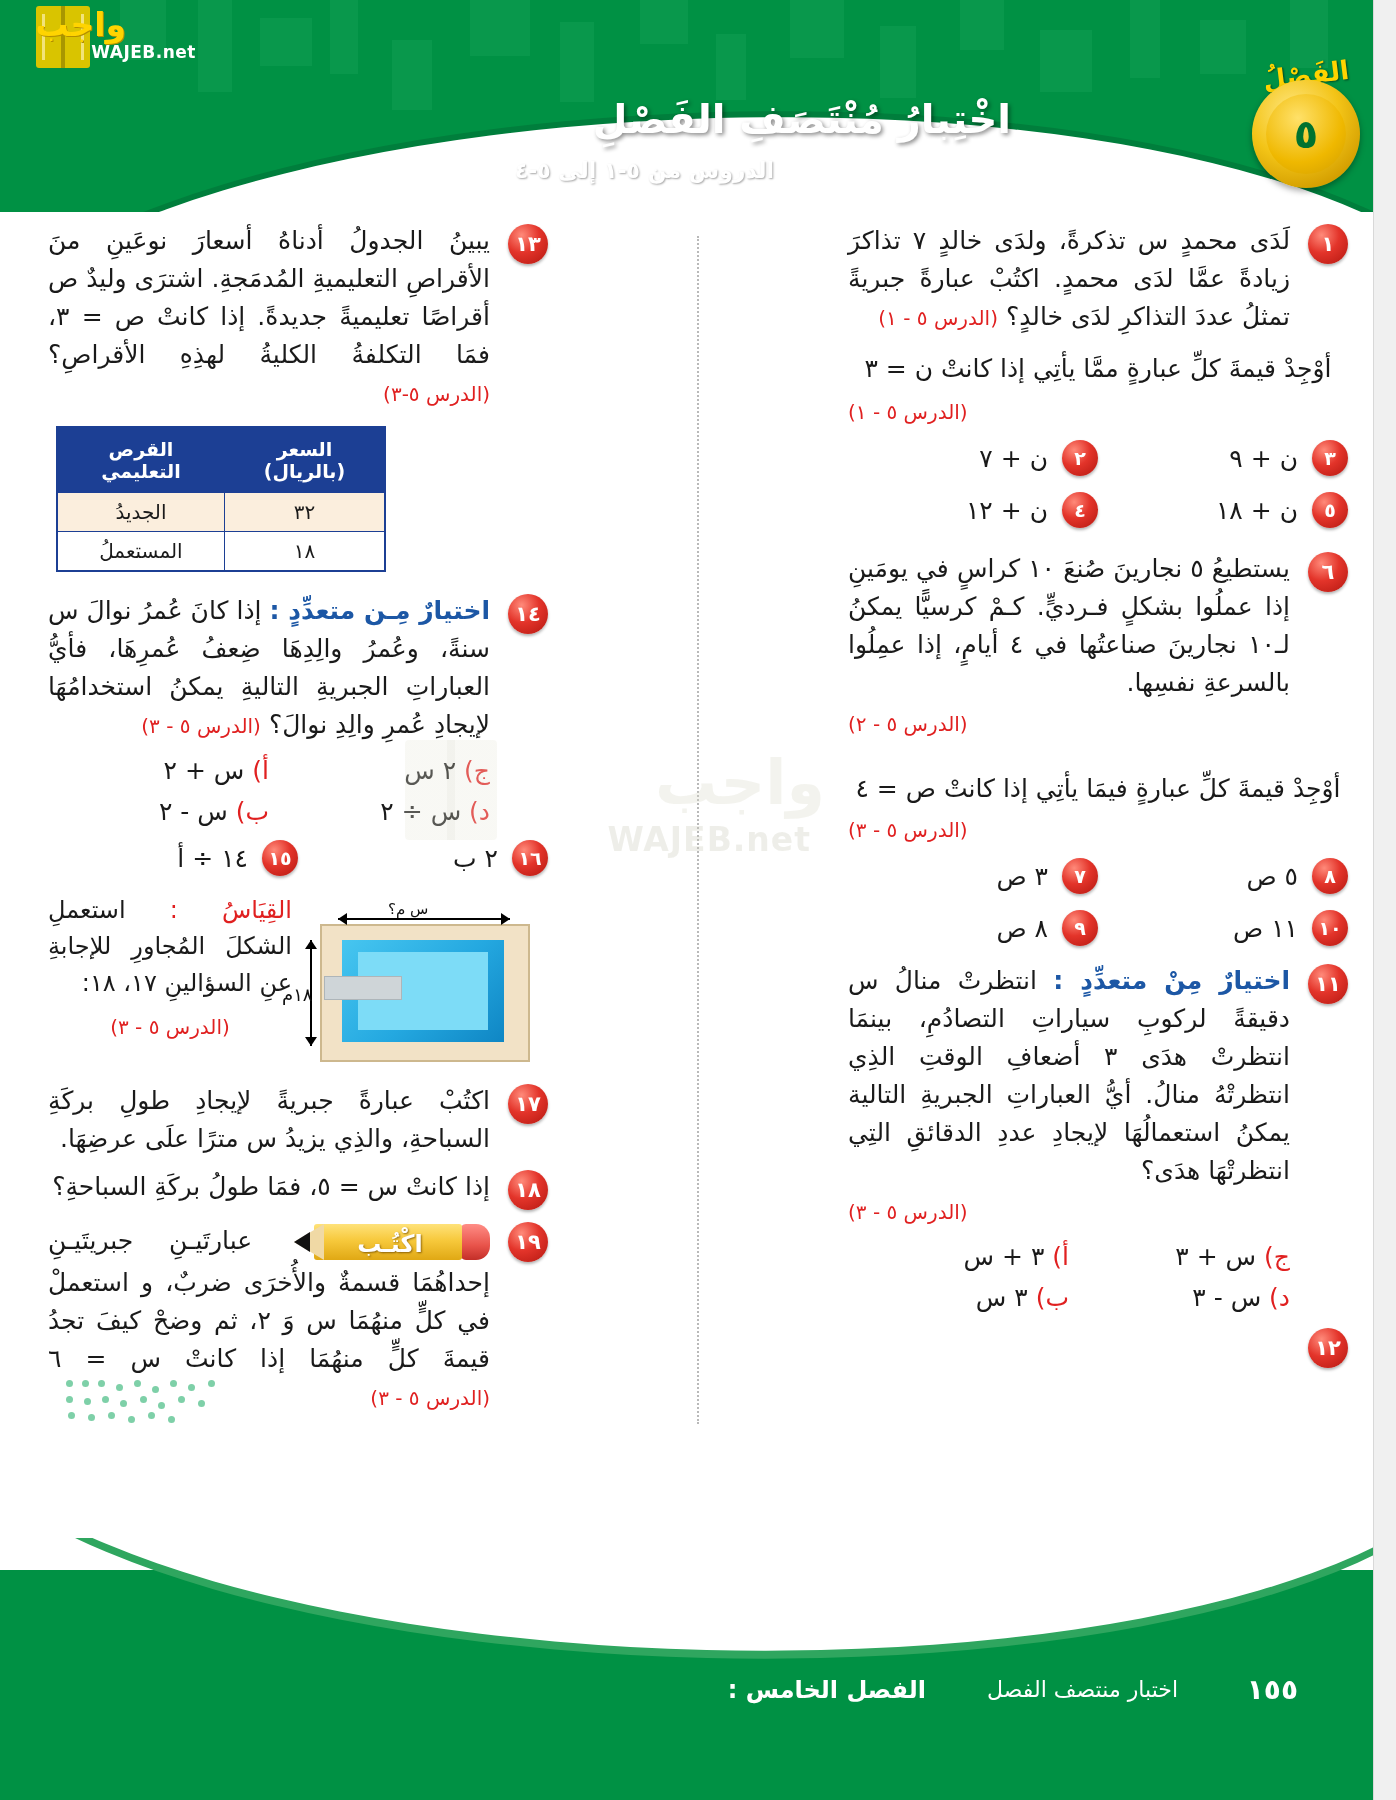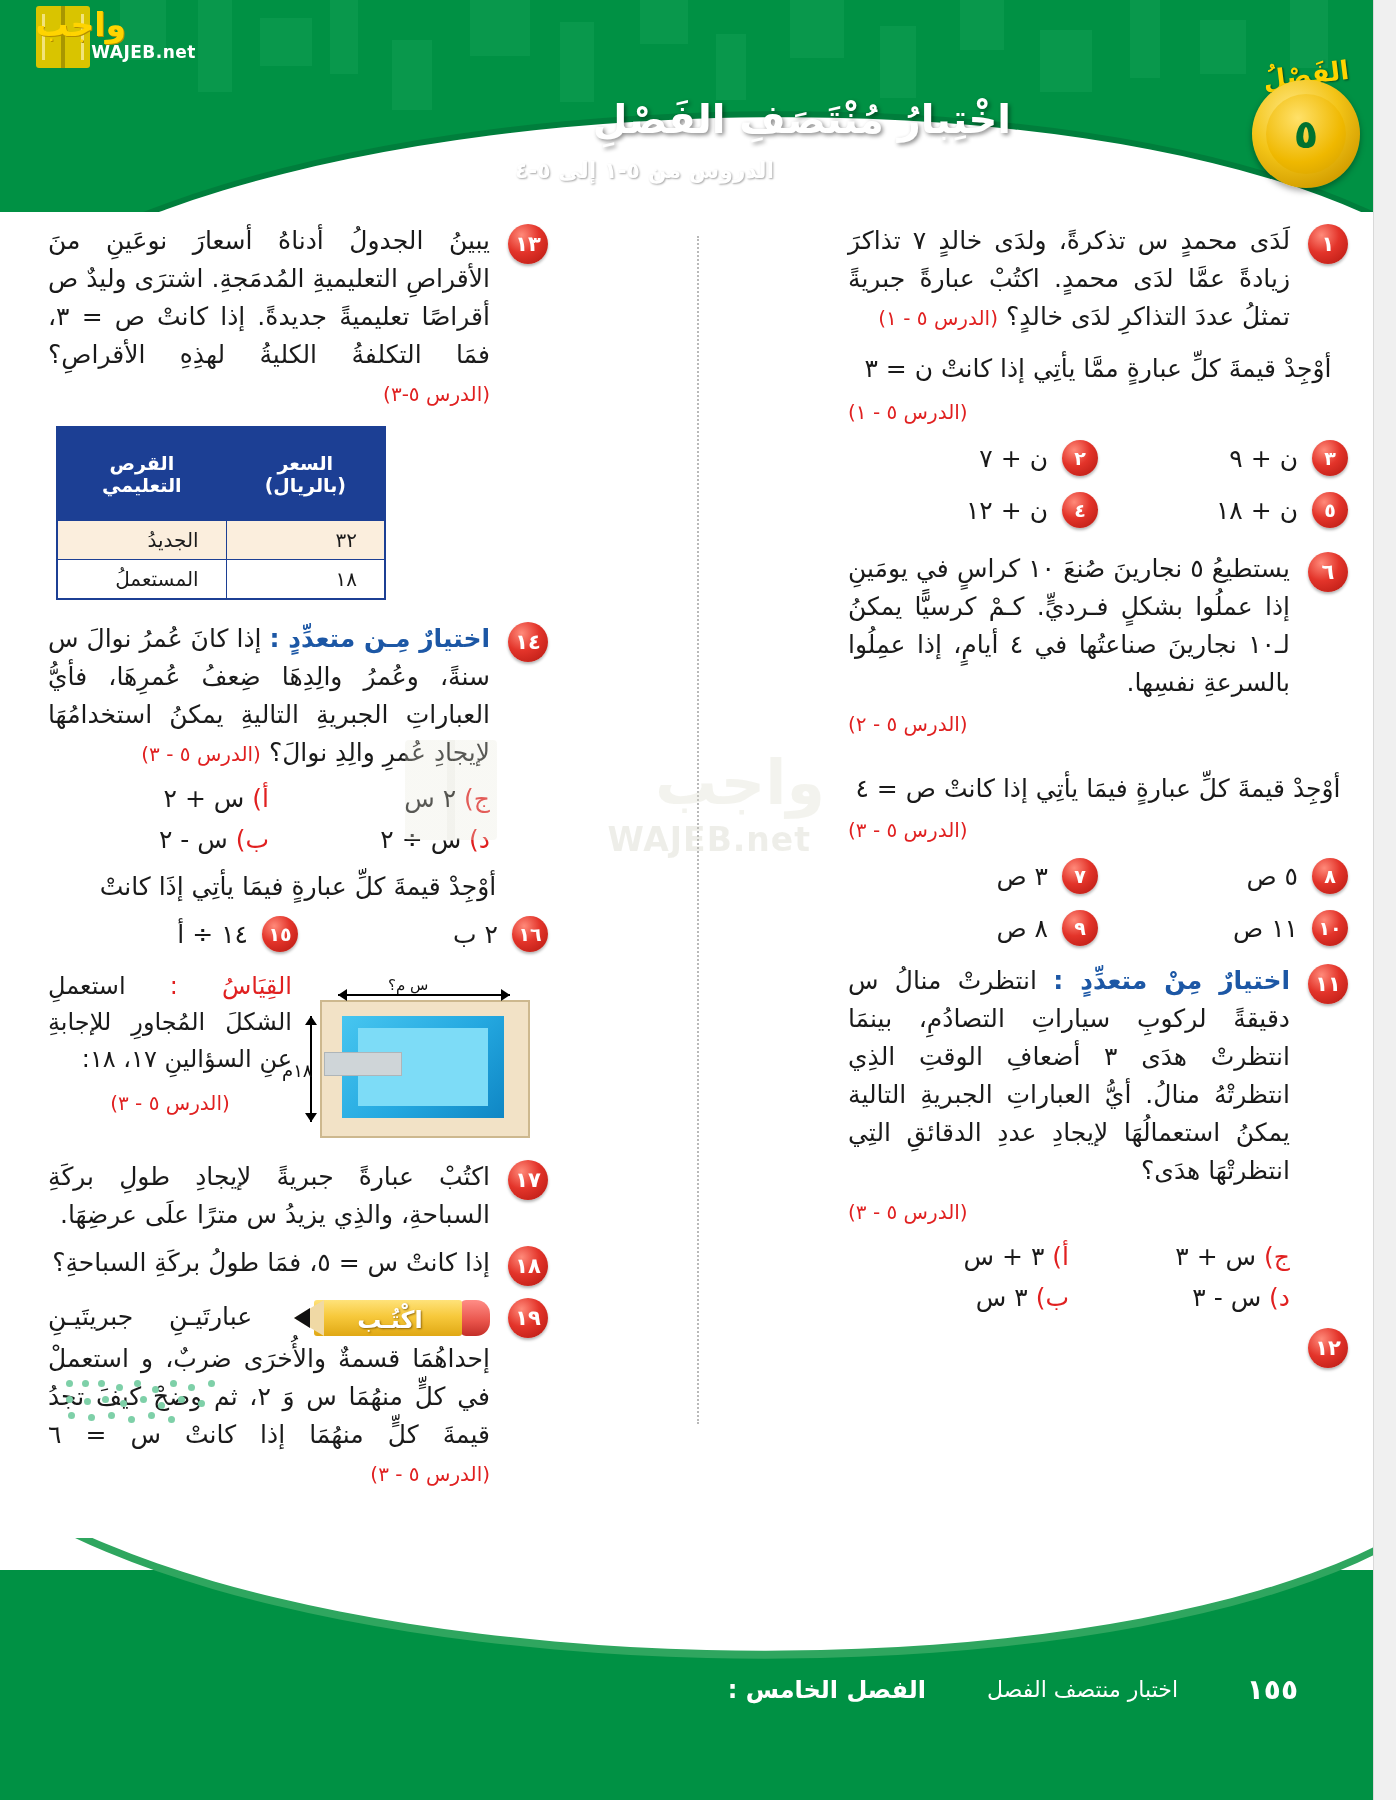--- a/index.html
+++ b/index.html
@@ -124,25 +124,25 @@
   .mc{width:250px;font-size:25px;color:#1a1a1a;}
   .mc b{font-weight:normal;}
 
   
   .tbl{
     width:330px;margin:14px 0 0 auto;margin-right:auto;margin-left:8px;
     border-collapse:collapse;border:2px solid #1c3f94;
     font-size:20px;direction:rtl;
   }
   .tbl th{
-    background:#1c3f94;color:#fff;font-weight:bold;padding:24px 10px;
+    background:#1c3f94;color:#fff;font-weight:bold;padding:10px 10px;
     border:1px solid #1c3f94;text-align:center;font-size:19px;
   }
   .tbl td{
-    border:1px solid #1c3f94;padding:7px 27px;text-align:right;color:#1a1a1a;
+    border:1px solid #1c3f94;padding:7px 2px;text-align:center;color:#1a1a1a;
   }
   .tbl tr.r0 td{background:#fbeedd;}
   .tbl tr.r1 td{background:#ffffff;}
 
   
   .pool{
     position:relative;width:250px;height:170px;margin:8px 0 0 0;
   }
   .pool .frame{
     position:absolute;left:22px;top:24px;width:206px;height:134px;
@@ -493,21 +493,20 @@
           </div>
           <div class="mc">
             <b class="red-b">ب)</b>
             <span>س - ٢</span>
           </div>
         </div>
       </div>
     </div>
 
     <div class="qrow" style="margin-top:14px;">
-      <div class="qbody center" style="margin-right:0;">أوْجِدْ قيمةَ كلِّ عبارةٍ فيمَا يأتِي إذَا كانتْ</div>
     </div>
 
     <div class="opts">
       <div class="opt-line">
         <div class="opt">
           <span class="sb">١٦</span>
           <span class="txt">٢ ب</span>
         </div>
         <div class="opt">
           <span class="sb">١٥</span>

